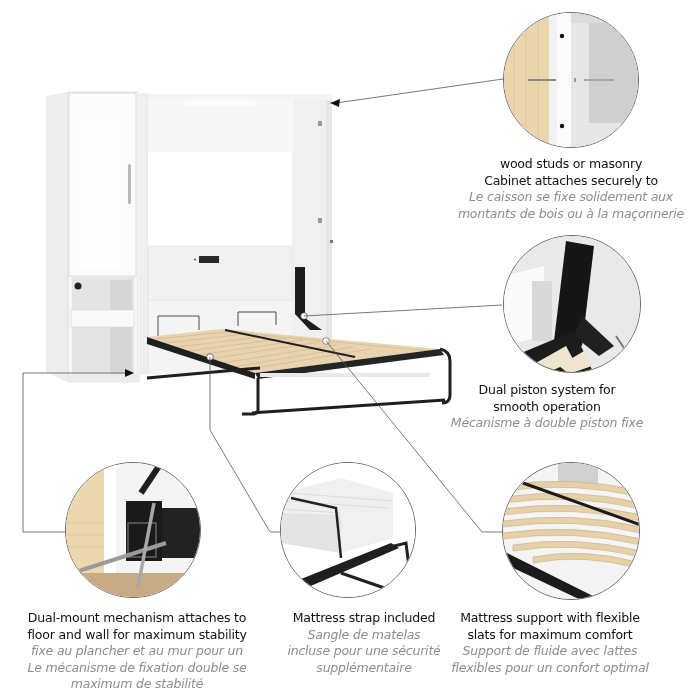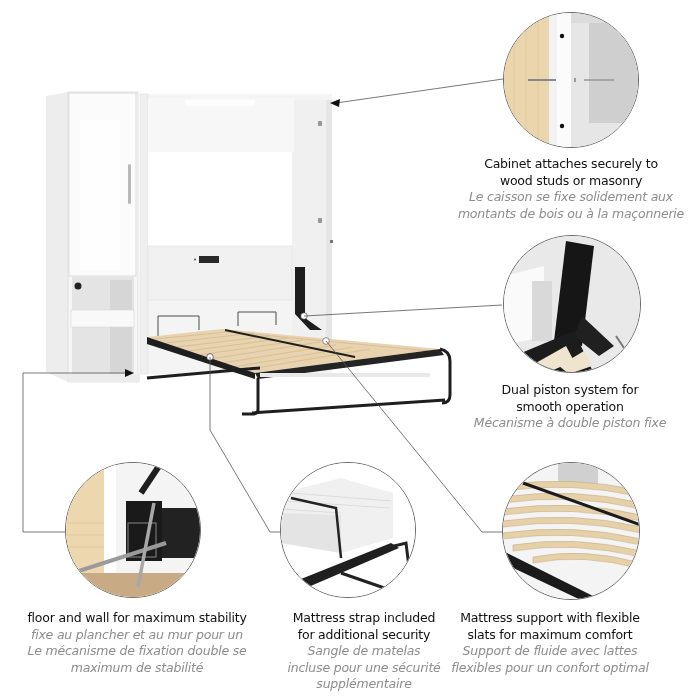--- a/index.html
+++ b/index.html
@@ -186,42 +186,42 @@
       <path d="M0,70 Q70,60 138,76 L138,82 Q70,66 0,76Z"></path>
       <path d="M10,82 Q70,72 138,88 L138,94 Q70,78 10,88Z"></path>
       <path d="M30,94 Q80,84 138,100 L138,106 Q80,90 30,100Z"></path>
     </g>
     <line x1="20" y1="20" x2="138" y2="62" stroke="#1b1b1b" stroke-width="3"></line>
     <polygon points="0,88 100,138 80,138 0,100" fill="#1b1b1b"></polygon>
   </svg>
 </div>
 
 <div class="caption" style="left:446px;top:156px;width:250px;">
+  <span class="en">wood studs or masonry</span>
   <span class="en">Cabinet attaches securely to</span>
-  <span class="en">wood studs or masonry</span>
   <span class="fr">Le caisson se fixe solidement aux</span>
   <span class="fr">montants de bois ou à la maçonnerie</span>
 </div>
 
-<div class="caption" style="left:455px;top:382px;width:230px;">
+<div class="caption" style="left:432px;top:382px;width:230px;">
   <span class="en">Dual piston system for</span>
   <span class="en">smooth operation</span>
   <span class="fr">Mécanisme à double piston fixe</span>
 </div>
 
 <div class="caption" style="left:12px;top:610px;width:250px;">
+  <span class="en">Dual-mount mechanism attaches to</span>
   <span class="en">floor and wall for maximum stability</span>
   <span class="fr">fixe au plancher et au mur pour un</span>
   <span class="fr">Le mécanisme de fixation double se</span>
   <span class="fr">maximum de stabilité</span>
 </div>
 
 <div class="caption" style="left:274px;top:610px;width:180px;">
   <span class="en">Mattress strap included</span>
-  <span class="en">for additional security</span>
   <span class="fr">Sangle de matelas</span>
   <span class="fr">incluse pour une sécurité</span>
   <span class="fr">supplémentaire</span>
 </div>
 
 <div class="caption" style="left:432px;top:610px;width:236px;">
   <span class="en">Mattress support with flexible</span>
   <span class="en">slats for maximum comfort</span>
   <span class="fr">Support de fluide avec lattes</span>
   <span class="fr">flexibles pour un confort optimal</span>

